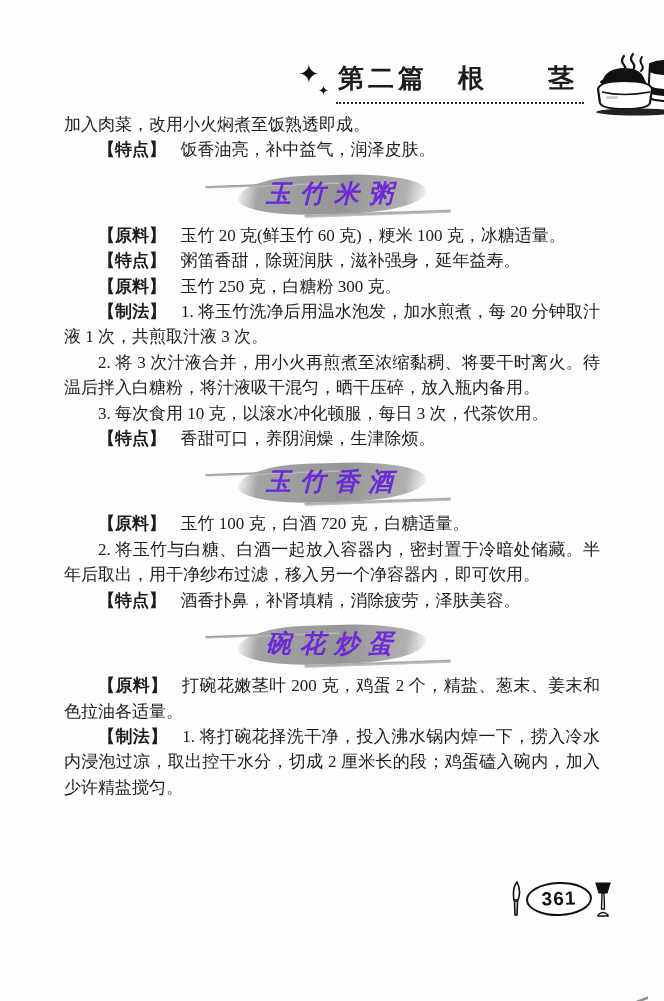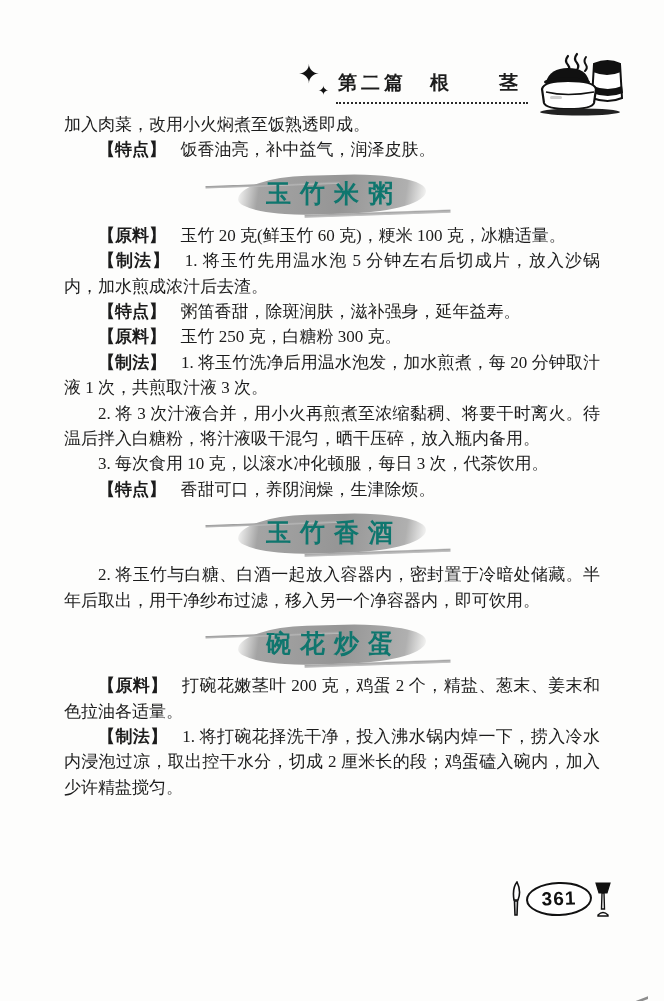--- a/index.html
+++ b/index.html
@@ -35,21 +35,21 @@
   }
   .chapter{
     flex:1 1 auto;
     text-align:center;
     border-bottom:2px dotted #2a2a2a;
     padding:0 6px 6px 2px;
   }
   .chapter-text{
     font-family:Liberation Sans, sans-serif;
     font-weight:bold;
-    font-size:19px;
+    font-size:26px;
     letter-spacing:4px;
     white-space:nowrap;
   }
   .header-art{flex:0 0 auto;margin-left:6px;margin-bottom:-14px;}
   
   .content{
     position:absolute;
     top:112px;left:64px;right:64px;
   }
   .blk{
@@ -71,22 +71,23 @@
   .recipe-title{
     margin:11px 0 8px;
     text-align:center;
     font-size:25px;
     font-weight:bold;
   }
   .brush{
     position:relative;
     display:inline-block;
     padding:3px 30px 5px 34px;
+    font-style:italic;
     letter-spacing:9px;
-    color:#0f766e;
+    color:#6d28d9;
   }
   .brush::before{
     content:"";
     position:absolute;
     left:6px;right:6px;top:1px;bottom:1px;
     background:
       linear-gradient(100deg, rgba(150,150,150,0) 0%, rgba(148,148,148,.85) 12%, rgba(138,138,138,.9) 55%, rgba(150,150,150,.75) 88%, rgba(160,160,160,0) 100%);
     border-radius:46% 54% 50% 50% / 70% 58% 65% 55%;
     transform:rotate(-1.6deg);
     z-index:0;
@@ -171,31 +172,32 @@
     </svg>
   </div>
 
   <div class="content">
 
     <p class="blk no-indent"><span>加入肉菜，改用小火焖煮至饭熟透即成。</span></p>
     <p class="blk"><span class="blk-label">【特点】</span><span>饭香油亮，补中益气，润泽皮肤。</span></p>
 
     <h2 class="recipe-title"><span class="brush"><span class="brush-text">玉竹米粥</span></span></h2>
     <p class="blk"><span class="blk-label">【原料】</span><span>玉竹 20 克(鲜玉竹 60 克)，粳米 100 克，冰糖适量。</span></p>
-    <p class="blk"><span class="blk-label">【制法】</span><span>1. 将玉竹先用温水泡 5 分钟左右后切成片，放入沙锅内，加水煎成浓汁后去渣。</span></p>
     <p class="blk"><span class="blk-label">【特点】</span><span>粥笛香甜，除斑润肤，滋补强身，延年益寿。</span></p>
 
     <p class="blk"><span class="blk-label">【原料】</span><span>玉竹 250 克，白糖粉 300 克。</span></p>
     <p class="blk"><span class="blk-label">【制法】</span><span>1. 将玉竹洗净后用温水泡发，加水煎煮，每 20 分钟取汁液 1 次，共煎取汁液 3 次。</span></p>
     <p class="blk"><span>2. 将 3 次汁液合并，用小火再煎煮至浓缩黏稠、将要干时离火。待温后拌入白糖粉，将汁液吸干混匀，晒干压碎，放入瓶内备用。</span></p>
     <p class="blk"><span>3. 每次食用 10 克，以滚水冲化顿服，每日 3 次，代茶饮用。</span></p>
     <p class="blk"><span class="blk-label">【特点】</span><span>香甜可口，养阴润燥，生津除烦。</span></p>
 
     <h2 class="recipe-title"><span class="brush"><span class="brush-text">玉竹香酒</span></span></h2>
+    <p class="blk"><span class="blk-label">【原料】</span><span>玉竹 100 克，白酒 720 克，白糖适量。</span></p>
     <p class="blk"><span>2. 将玉竹与白糖、白酒一起放入容器内，密封置于冷暗处储藏。半年后取出，用干净纱布过滤，移入另一个净容器内，即可饮用。</span></p>
+    <p class="blk"><span class="blk-label">【特点】</span><span>酒香扑鼻，补肾填精，消除疲劳，泽肤美容。</span></p>
 
     <h2 class="recipe-title"><span class="brush"><span class="brush-text">碗花炒蛋</span></span></h2>
     <p class="blk"><span class="blk-label">【原料】</span><span>打碗花嫩茎叶 200 克，鸡蛋 2 个，精盐、葱末、姜末和色拉油各适量。</span></p>
     <p class="blk"><span class="blk-label">【制法】</span><span>1. 将打碗花择洗干净，投入沸水锅内焯一下，捞入冷水内浸泡过凉，取出控干水分，切成 2 厘米长的段；鸡蛋磕入碗内，加入少许精盐搅匀。</span></p>
 
   </div>
 
   <div class="footer-badge">
     <svg width="16" height="36" viewBox="0 0 16 36">
       <path d="M9 1 C12 7 12 14 10 19 L6 19 C5 13 5 6 9 1 Z" fill="#fff" stroke="#111" stroke-width="1.6"></path>

